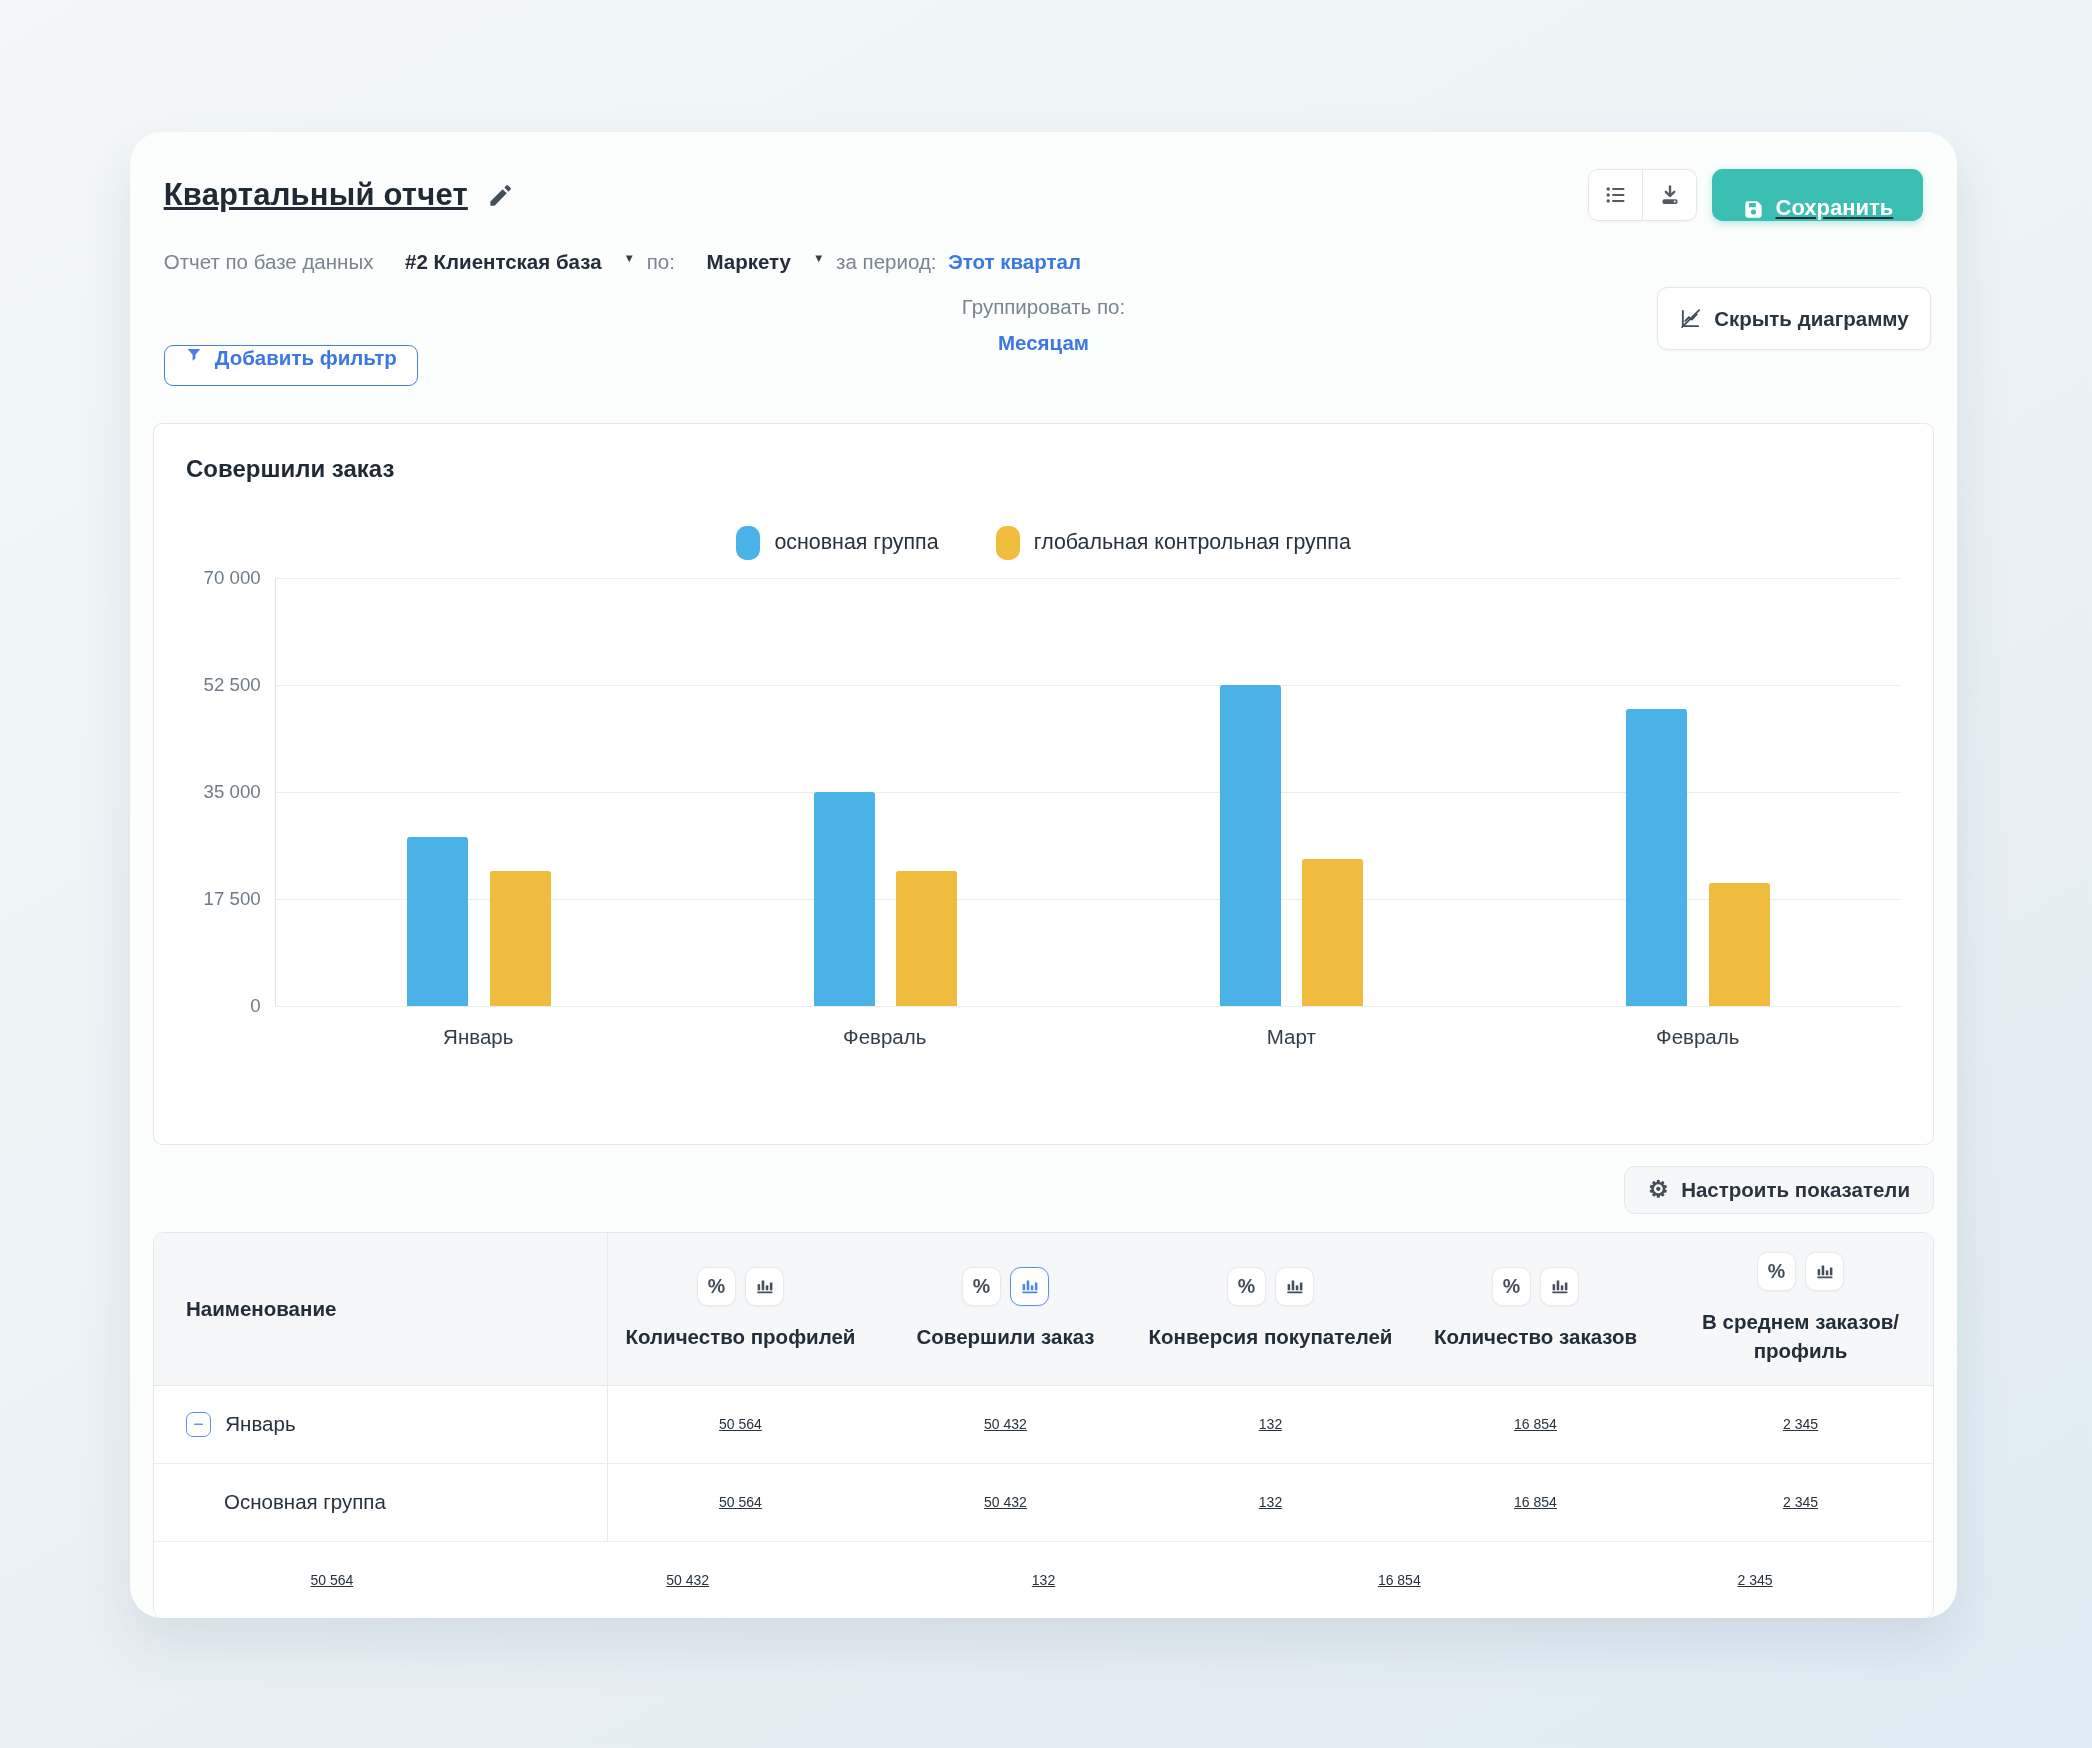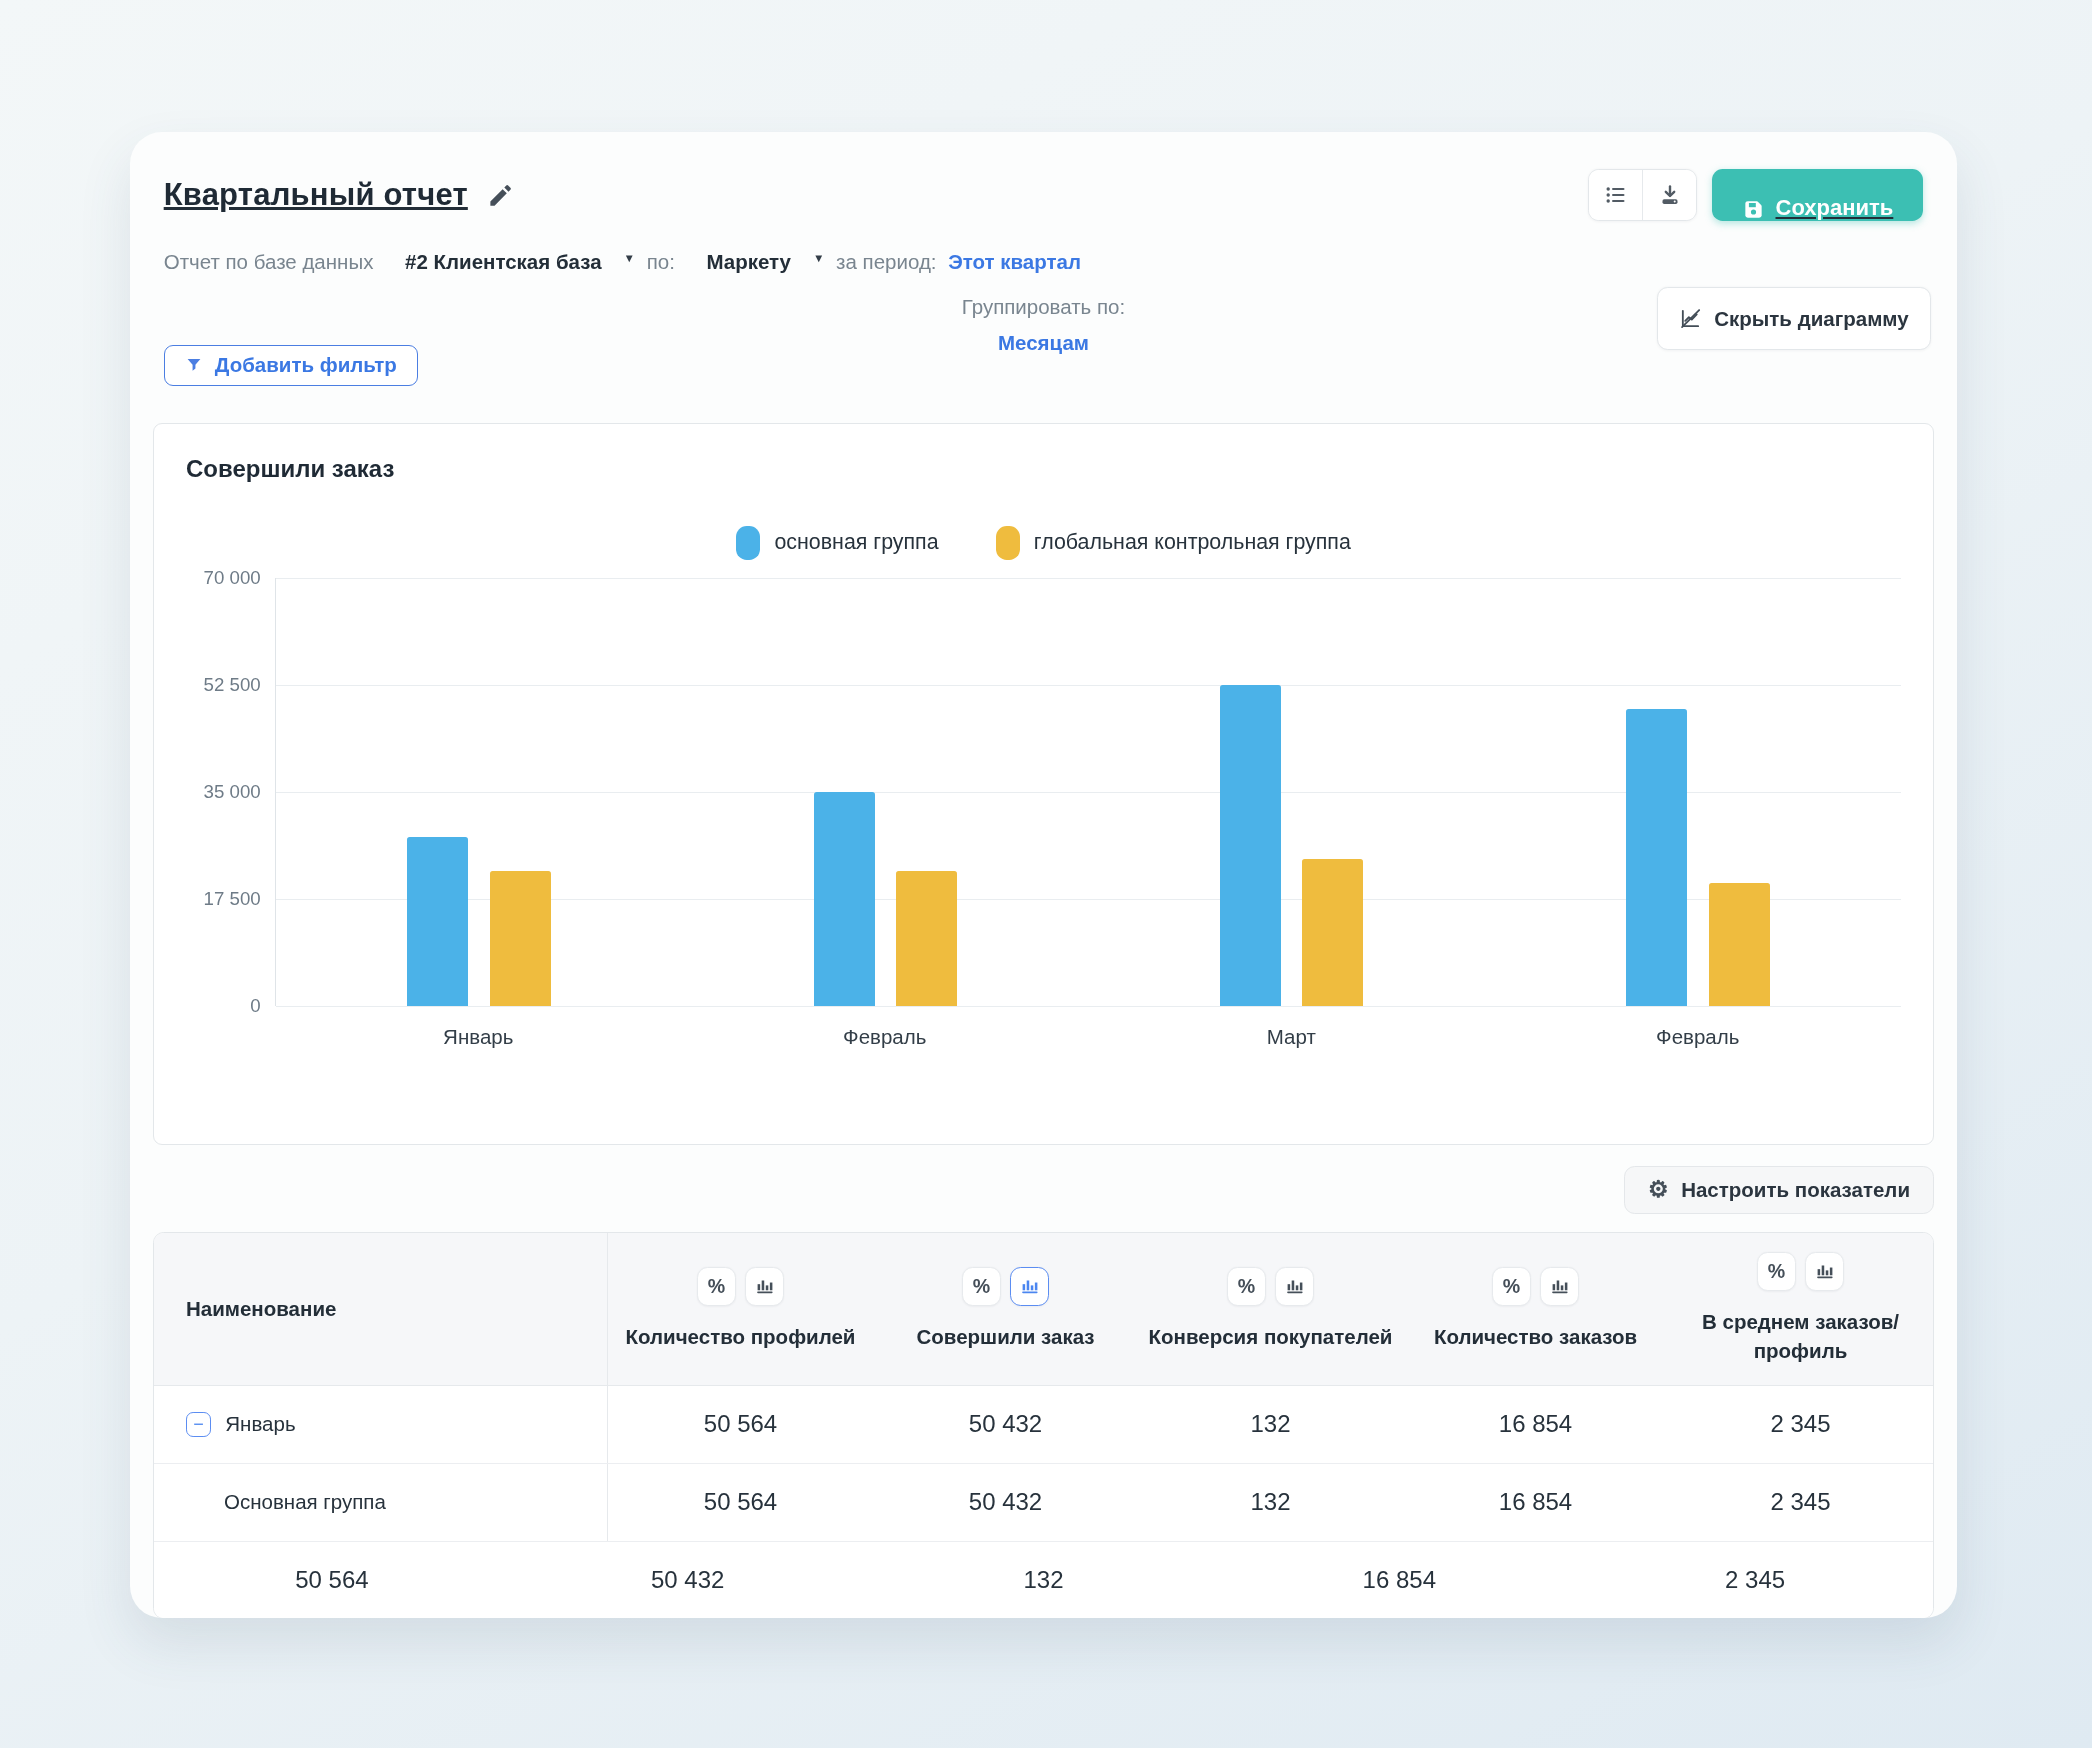--- a/index.html
+++ b/index.html
@@ -31,21 +31,21 @@
   .save-btn { height:52px; padding:0 30px; background:#3cbfb3; border:none; border-radius:10.7px; color:#fff; font-size:22px; font-weight:600; font-family:inherit; display:flex; align-items:flex-end; gap:11px; cursor:pointer; box-shadow:0 2.7px 7.1px rgba(60,191,179,.35); }
   
   .filter-row { margin-top:27px; height:27px; display:flex; align-items:center; gap:11.6px; font-size:20.5px; }
   .lbl { color:#79858f; }
   .val { display:flex; align-items:flex-start; gap:22px; cursor:pointer;margin-left:20px; }
   .val b { color:#232e38; font-weight:700; }
   .caret { font-size:11.6px; color:#333e48; transform:translateY(0.9px); }
   .link { color:#3b78e3; font-weight:600; text-decoration:none; cursor:pointer; }
   .group-row { margin-top:19.6px; height:27px; display:flex; align-items:center; gap:12.5px; font-size:20.5px;flex-direction:column; }
   .addfilter-row { margin-top:23px; height:41px; display:flex; align-items:center; }
-  .addfilter-btn { height:41px; padding:0 20.5px; background:#fff; border:1.8px solid #4b7ee2; border-radius:9px; color:#3b78e3; font-size:20.5px; font-weight:600; font-family:inherit; display:flex; align-items:center; gap:11.6px; cursor:pointer; }
+  .addfilter-btn { height:41px; padding:0 20.5px; background:#fff; border:1.8px solid #4b7ee2; border-radius:9px; color:#3b78e3; font-size:20.5px; font-weight:600; font-family:inherit; display:flex; align-items:flex-start; gap:11.6px; cursor:pointer; }
   .hidechart-btn { position:absolute; top:155px; right:26px; height:63px; padding:0 21.4px; background:#fff; border:0.9px solid #e3e7ea; border-radius:10.7px; color:#2b353f; font-size:20.5px; font-weight:600; font-family:inherit; display:flex; align-items:center; gap:12px; cursor:pointer; box-shadow:0 0.9px 2.7px rgba(30,45,60,.05); }
   
   .chart-panel { margin-top:37px; height:722px; background:#fff; border:0.9px solid #e3e7ea; border-radius:9px; padding:30px 32px 0 32px; }
   .chart-title { font-size:24px; font-weight:700; color:#1f2a35; line-height:30px; }
   .legend { margin-top:41px; height:36px; display:flex; justify-content:center; align-items:center; gap:57px; }
   .legend-item { display:flex; align-items:center; gap:14.3px; cursor:pointer; }
   .legend-chip { width:24px; height:34px; border-radius:10.7px; flex:0 0 auto; }
   .legend-label { font-size:21.4px; color:#27323c; }
   .plot-row { margin-top:17px; display:flex; }
   .y-axis { position:relative; width:89px; flex:0 0 auto; height:428px; }
@@ -72,21 +72,21 @@
   .mini-btn { width:39px; height:39px; border-radius:10.7px; background:#fff; border:0.9px solid #e7eaed; display:flex; align-items:center; justify-content:center; cursor:pointer; color:#454f59; box-shadow:0 0.9px 1.8px rgba(30,45,60,.05); }
   .mini-btn.pct { font-size:19.6px; font-weight:700; font-family:inherit; }
   .mini-btn.active { border:1.8px solid #5b8df2; color:#4b86f0; }
   .th-label { font-size:20.5px; font-weight:600; color:#232e38; text-align:center; white-space:pre-line; line-height:1.45; }
   .tr { display:flex; height:78px; border-bottom:0.9px solid #eceef1; background:#fff; }
   .tr .name-col { border-right:0.9px solid #e6e9ec; gap:14.3px; }
   .row-label { font-size:20.5px; color:#27323c; }
   .tr.sub .name-col { padding-left:70px; }
   .collapse-btn { width:25px; height:25px; border-radius:7.1px; border:1.8px solid #5b8df2; background:#fff; color:#4b86f0; font-size:18px; line-height:1; display:flex; align-items:center; justify-content:center; cursor:pointer; flex:0 0 auto; }
   .value-cols { flex:1; display:flex; }
-  .value-cell { flex:1; display:flex; align-items:center; justify-content:center; font-size:24px; color:#27323c; }
+  .value-cell { flex:1; display:flex; align-items:center; justify-content:center; font-size:14px; color:#27323c;text-decoration:underline; }
 </style>
 </head>
 <body>
 
 <div class="card">
 
   <div class="card-head pad">
     <div class="title-wrap">
       <div class="page-title">Квартальный отчет</div>
       <button class="pencil-btn">

